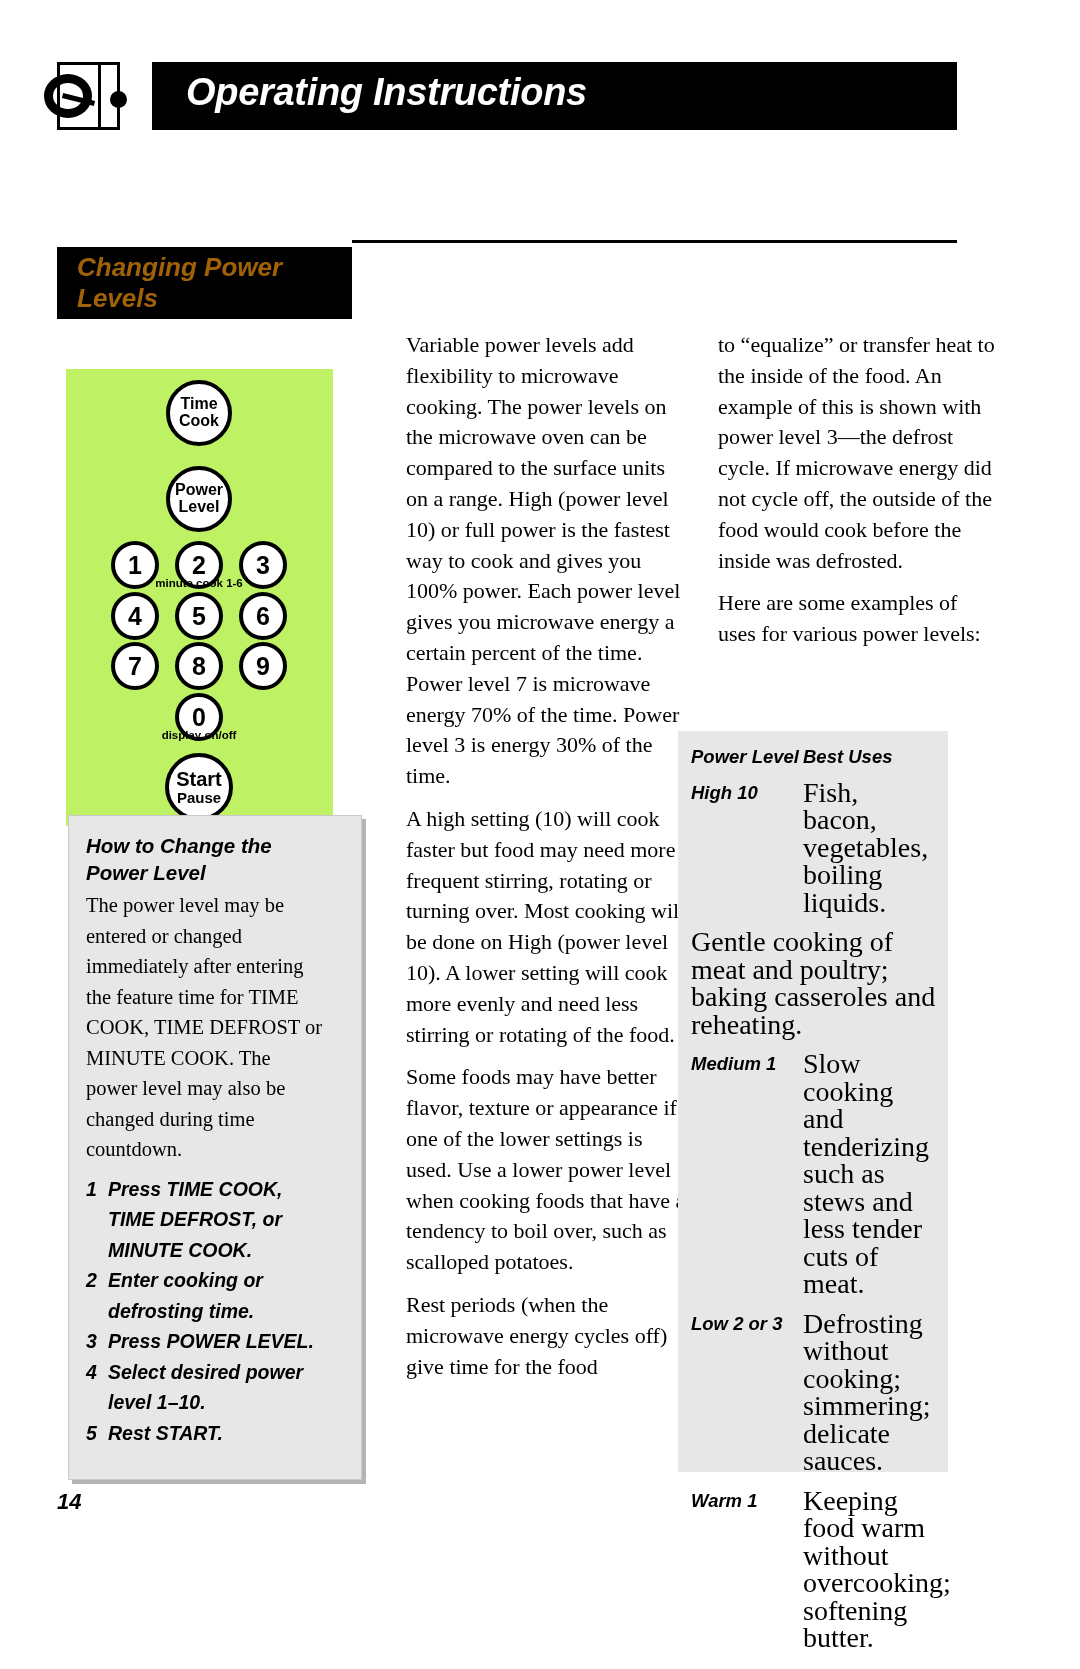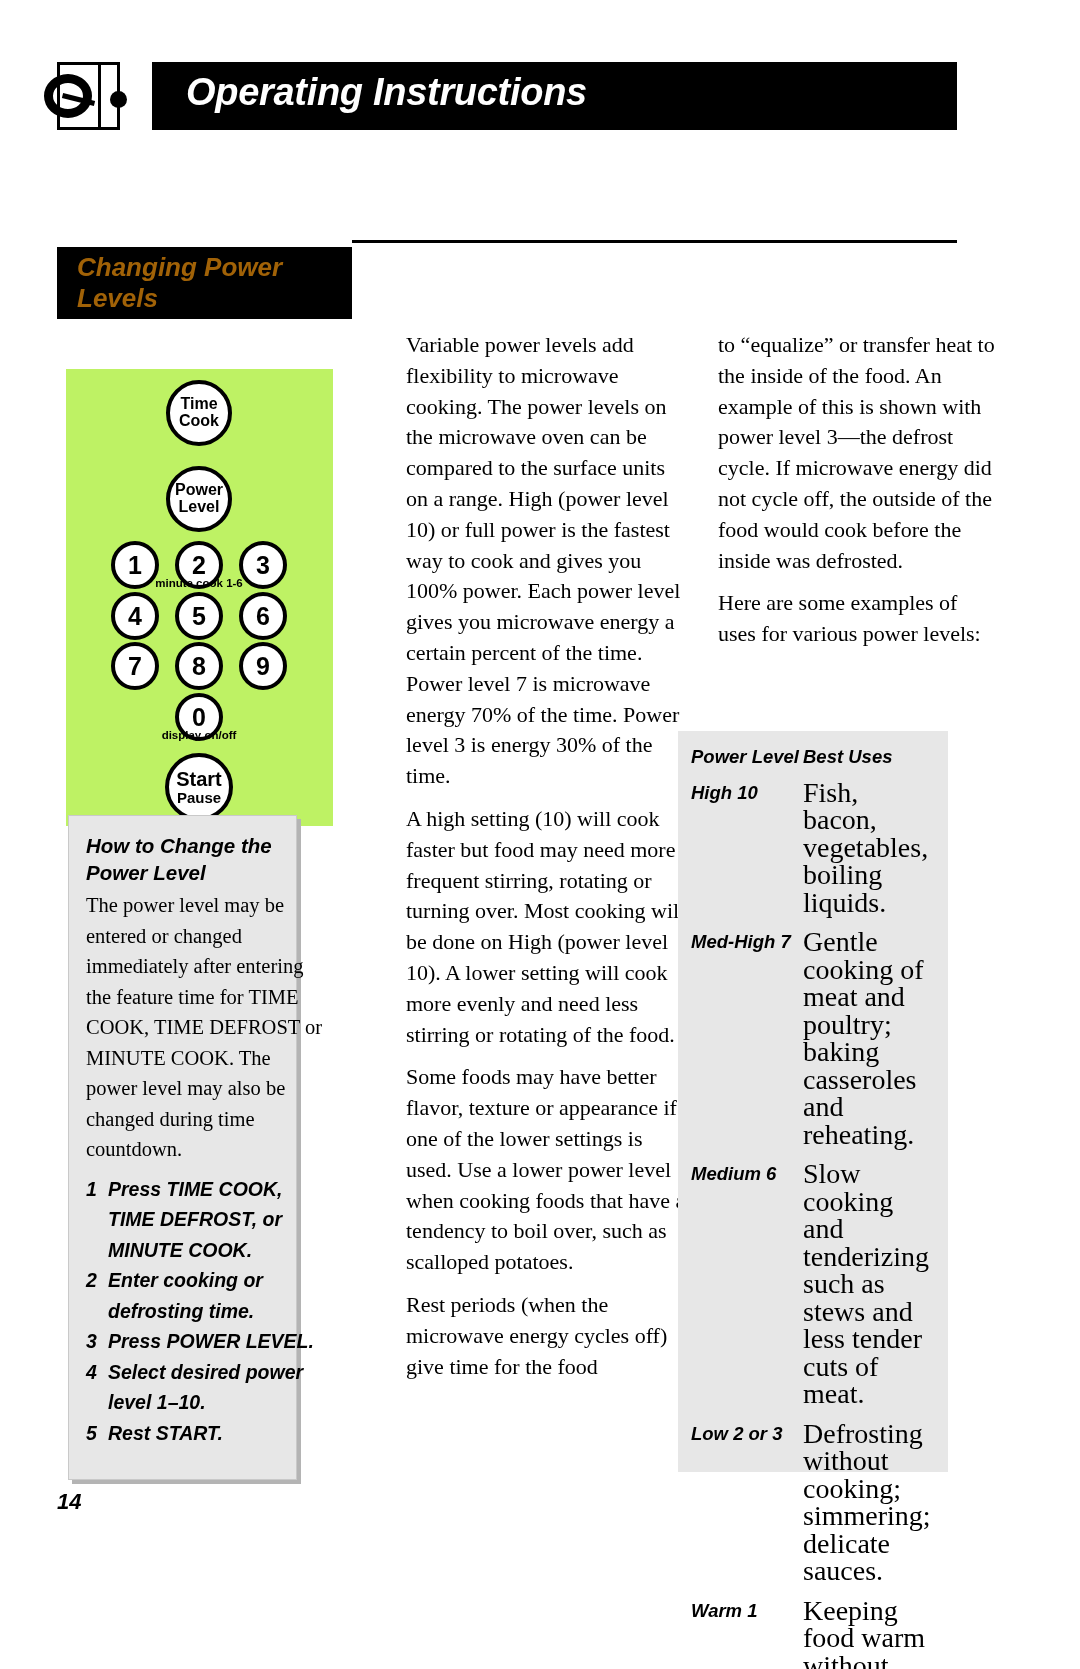--- a/index.html
+++ b/index.html
@@ -165,21 +165,21 @@
     color: #000;
     white-space: nowrap;
     text-align: center;
   }
 
   
   .howto-box {
     position: absolute;
     left: 68px;
     top: 815px;
-    width: 229px;
+    width: 294px;
     height: 665px;
     background: #e7e7e7;
     border: 1px solid #c9c9c9;
     box-shadow: 4px 4px 0 0 #b4b4b4;
     box-sizing: border-box;
   }
   .howto-inner {
     position: absolute;
     left: 17px;
     top: 16px;
@@ -413,25 +413,24 @@
   <div class="uses-inner">
     <div class="uses-head">
       <div class="uses-c1">Power Level</div>
       <div class="uses-c2">Best Uses</div>
     </div>
     <div class="uses-row">
       <div class="uses-c1">High 10</div>
       <div class="uses-c2">Fish, bacon, vegetables, boiling liquids.</div>
     </div>
     <div class="uses-row">
-      <div class="uses-c1">Med-High 7</div>
       <div class="uses-c2">Gentle cooking of meat and poultry; baking casseroles and reheating.</div>
     </div>
     <div class="uses-row">
-      <div class="uses-c1">Medium 6</div>
+      <div class="uses-c1">Medium 1</div>
       <div class="uses-c2">Slow cooking and tenderizing such as stews and less tender cuts of meat.</div>
     </div>
     <div class="uses-row">
       <div class="uses-c1">Low 2 or 3</div>
       <div class="uses-c2">Defrosting without cooking; simmering; delicate sauces.</div>
     </div>
     <div class="uses-row">
       <div class="uses-c1">Warm 1</div>
       <div class="uses-c2">Keeping food warm without overcooking; softening butter.</div>
     </div>

